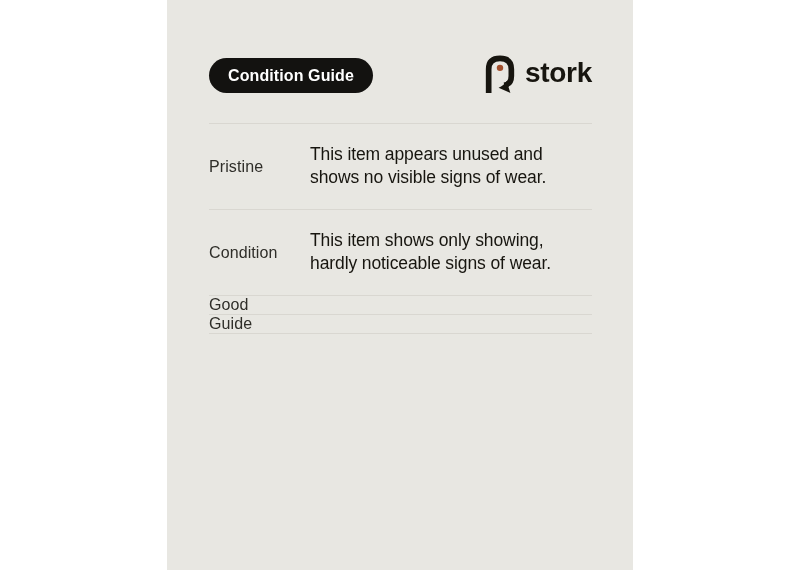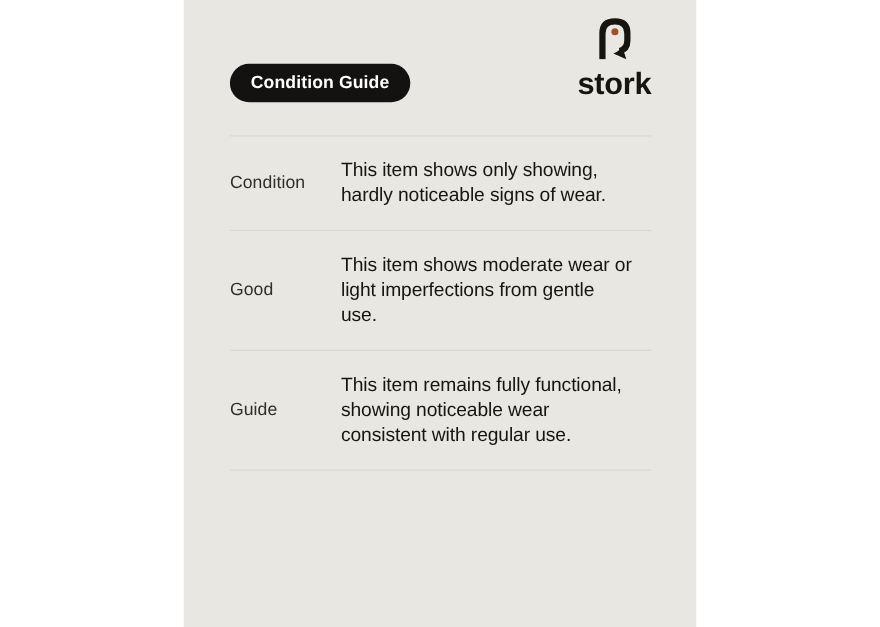--- a/index.html
+++ b/index.html
@@ -49,21 +49,20 @@
     font-family: "Liberation Sans", sans-serif;
     font-size: 16px;
     font-weight: 700;
     letter-spacing: 0.1px;
     white-space: nowrap;
   }
   .brand {
     display: flex;
     align-items: center;
     gap: 8px;
-    flex-direction: column;
   }
   .brand-glyph {
     display: block;
   }
   .brand-name {
     font-size: 28px;
     font-weight: 600;
     color: var(--ink);
     letter-spacing: -0.3px;
     line-height: 1;
@@ -114,35 +113,34 @@
           <path d="M25 27.5 L29 40 L16.5 34.5 Q22 32.5 25 27.5 Z" fill="var(--ink)"></path>
           <circle cx="18" cy="13.5" r="3.4" fill="var(--logo-dot)"></circle>
         </svg>
       </span>
       <span class="brand-name">stork</span>
     </div>
   </div>
 
   <div class="table">
 
+    <div class="row">
+      <div class="row-label">Pristine</div>
+      <div class="row-desc">This item appears unused and
+shows no visible signs of wear.</div>
+    </div>
 
     <div class="row">
       <div class="row-label">Condition</div>
       <div class="row-desc">This item shows only showing,
 hardly noticeable signs of wear.</div>
     </div>
 
     <div class="row">
       <div class="row-label">Good</div>
-      <div class="row-desc">This item shows moderate wear or
-light imperfections from gentle
-use.</div>
     </div>
 
     <div class="row">
       <div class="row-label">Guide</div>
-      <div class="row-desc">This item remains fully functional,
-showing noticeable wear
-consistent with regular use.</div>
     </div>
 
   </div>
 </div>
 
 </body></html>

